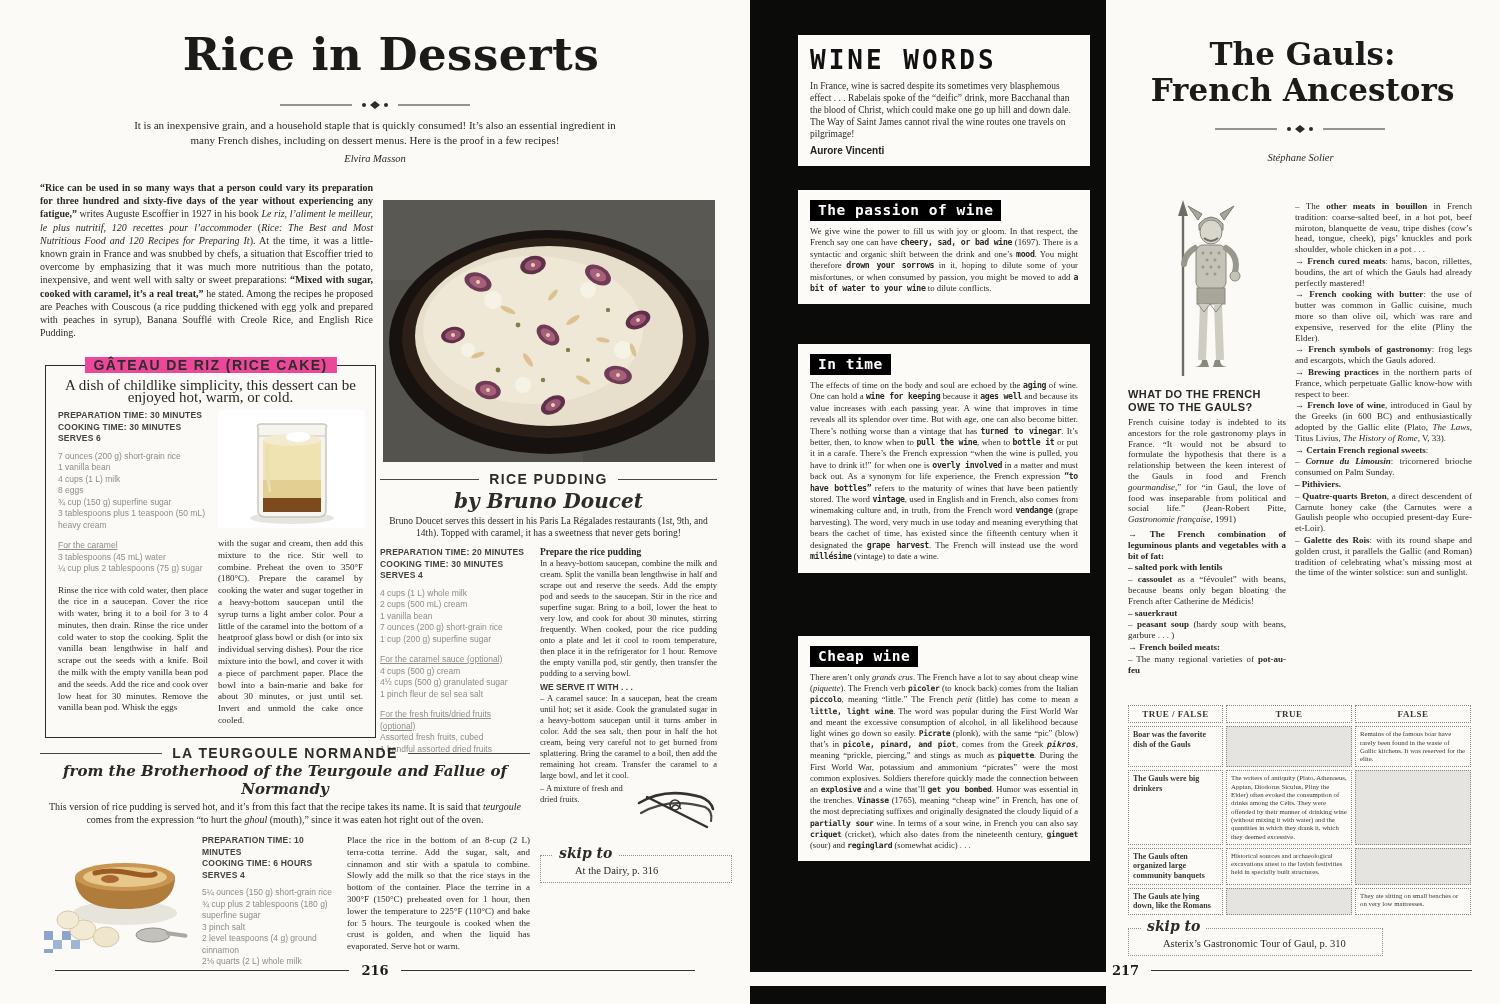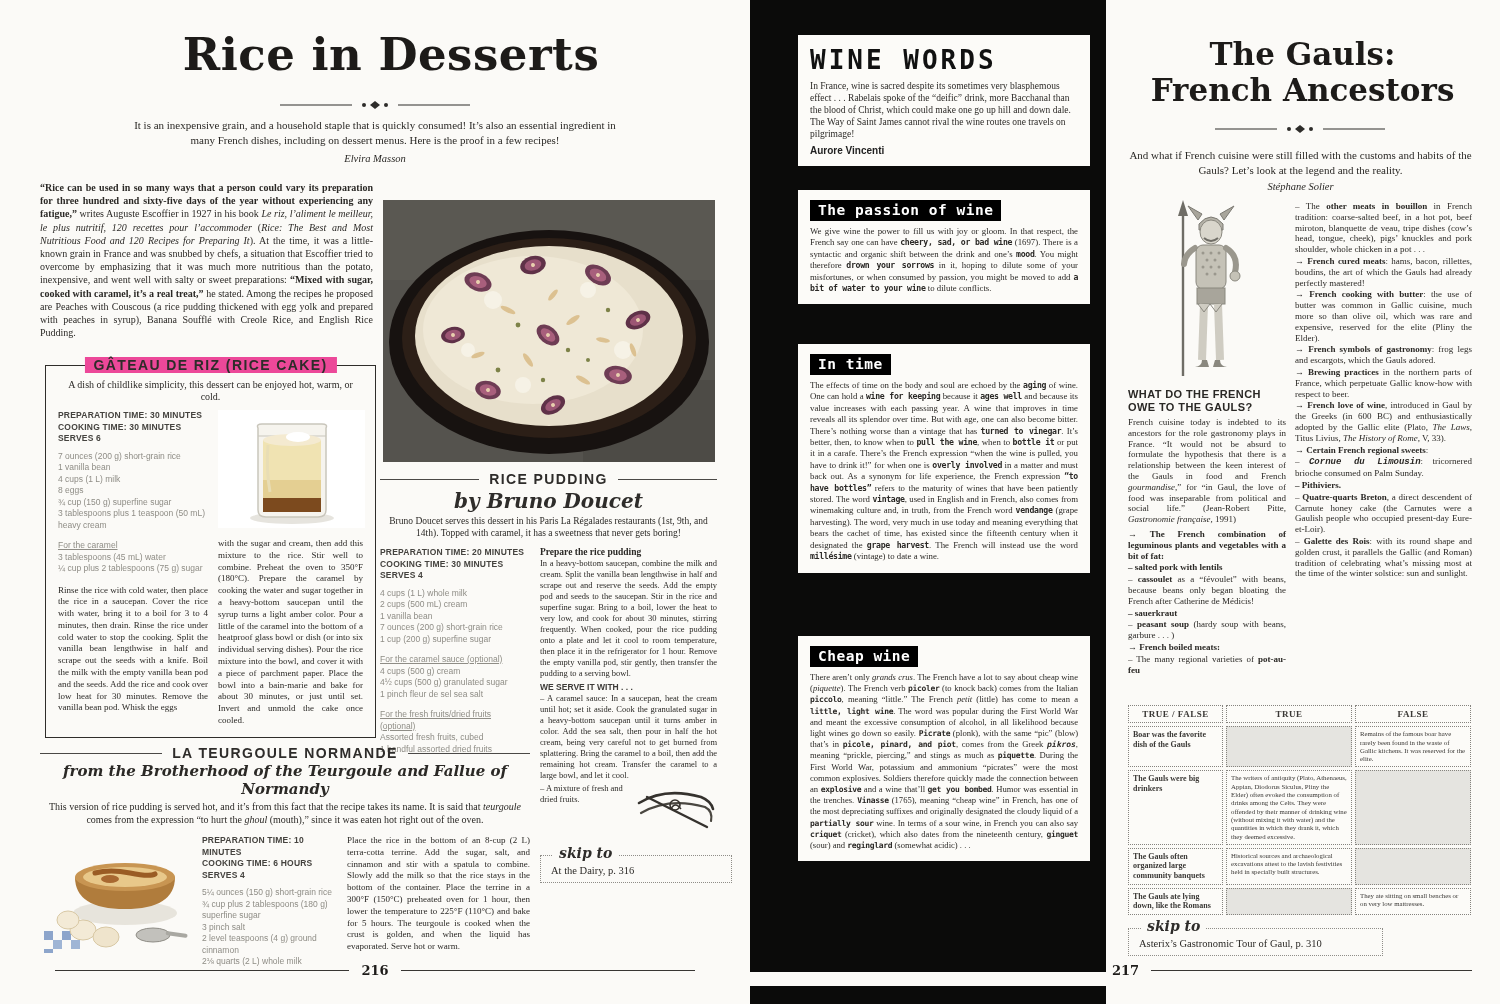--- a/index.html
+++ b/index.html
@@ -7,35 +7,35 @@
   .abs{position:absolute;}
   .serif{font-family:"Liberation Serif",serif;}
   .sans{font-family:"Liberation Sans",sans-serif;}
   .mono{font-family:"DejaVu Sans Mono",monospace;}
   .just{text-align:justify;}
   .center{text-align:center;}
 
   
   .seg-b{font-weight:bold;}
   .seg-i{font-style:italic;}
-  .seg-bi{font-weight:bold;font-style:italic;font-family:Liberation Mono, monospace;}
+  .seg-bi{font-weight:bold;font-style:italic;}
   .seg-m{font-family:"DejaVu Sans Mono",monospace;font-weight:bold;font-size:93%;letter-spacing:-0.3px;}
   .seg-mi{font-family:"DejaVu Sans Mono",monospace;font-weight:bold;font-style:italic;font-size:93%;}
 
   
   .lp-title{left:0;top:28px;width:782px;text-align:center;font-family:"DejaVu Serif",serif;font-weight:bold;font-size:45px;letter-spacing:0.5px;color:#1d1b19;}
   .ornament{display:flex;justify-content:center;}
   .lp-intro{left:130px;top:118px;width:490px;font-size:11px;line-height:15px;}
   .intro-author{font-style:italic;font-size:10.5px;margin-top:3px;}
   .lp-lead{left:40px;top:181px;width:333px;font-size:10px;line-height:13.2px;}
   .photo-wrap{left:383px;top:200px;width:332px;height:262px;}
 
   .recipe-box{left:45px;top:365px;width:331px;border:1.5px solid #2f2d2a;box-sizing:border-box;padding:13px 12px 10px;background:#fbfaf7;}
   .box-title{position:absolute;top:-9px;left:50%;transform:translateX(-50%);background:#ec4899;padding:0 9px;white-space:nowrap;font:bold 14px "Liberation Sans",sans-serif;letter-spacing:1.4px;color:#2e2c2a;}
-  .box-desc{font-size:10px;line-height:12px;}
+  .box-desc{font-size:15px;line-height:12px;}
   .box-cols{display:flex;gap:10px;margin-top:7px;}
   .box-col-l{width:150px;flex:none;}
   .box-col-r{flex:1;min-width:0;}
   .meta-line{font:bold 8.5px/11.5px "Liberation Sans",sans-serif;color:#45433f;letter-spacing:0.2px;}
   .ing-line{font:8.5px/11.5px "Liberation Sans",sans-serif;color:#8f8d86;}
   .ing-head{font:8.5px/11.5px "Liberation Sans",sans-serif;color:#8f8d86;text-decoration:underline;margin-top:9px;}
   .method{font-size:9px;line-height:11.8px;}
   .mt6{margin-top:6px;} .mt10{margin-top:10px;}
 
   .ruled{display:flex;align-items:center;gap:10px;font:bold 14px "Liberation Sans",sans-serif;letter-spacing:1.4px;color:#2e2c2a;}
@@ -48,21 +48,21 @@
   .rp-cols{display:flex;gap:12px;margin-top:8px;}
   .rp-col-l{width:148px;flex:none;}
   .rp-col-r{flex:1;min-width:0;}
   .small-method{font-size:8.5px;line-height:11px;}
   .bold-head{font-weight:bold;font-size:9.5px;line-height:11px;}
   .serve-head{font:bold 8.5px/11px "Liberation Sans",sans-serif;color:#3d3b38;margin-top:3px;}
   .mix-row{display:flex;gap:4px;align-items:flex-start;margin-top:2px;}
 
   .skipbox{position:relative;border:1.5px dotted #8f8d88;padding:9px 10px 6px;margin-top:16px;background:transparent;}
   .skip-label{position:absolute;top:-11px;left:12px;background:#fbfaf7;padding:0 6px;font-size:14px;color:#2e2c2a;}
-  .skip-target{font-size:10.5px;font-family:"Liberation Serif",serif;}
+  .skip-target{font-size:10.5px;font-family:"Liberation Serif",serif;margin-left:24px;}
 
   .tg-section{left:40px;top:745px;width:490px;}
   .tg-sub{text-align:center;font-size:15px;margin-top:1px;}
   .tg-intro{font-size:10px;line-height:12.5px;text-align:center;margin-top:3px;}
   .tg-cols{display:flex;gap:12px;margin-top:9px;}
   .tg-art{width:150px;flex:none;}
   .tg-ing{width:133px;flex:none;}
   .tg-method{flex:1;min-width:0;}
 
   .pagenum-row{display:flex;align-items:center;gap:12px;}
@@ -391,21 +391,20 @@
     <svg width="170" height="10" viewBox="0 0 170 10">
         <line x1="0" y1="5" x2="62" y2="5" stroke="#2e2c2a" stroke-width="1.2"></line>
         <circle cx="74" cy="5" r="2" fill="#2e2c2a"></circle>
         <polygon points="85,1 90,5 85,9 80,5" fill="#2e2c2a"></polygon>
         <circle cx="96" cy="5" r="2" fill="#2e2c2a"></circle>
         <line x1="108" y1="5" x2="170" y2="5" stroke="#2e2c2a" stroke-width="1.2"></line>
       </svg>
   </div>
 
   <div class="abs rpg-intro serif">
-    <div>And what if French cuisine were still filled with the customs and habits of the Gauls? Let’s look at the legend and the reality.</div>
     <div class="intro-author">Stéphane Solier</div>
   </div>
 
   <div class="abs gaul-left">
     <div style="width:104px;margin:0 auto;">
       <svg width="104" height="178" viewBox="0 0 104 178">
         <line x1="28" y1="8" x2="28" y2="176" stroke="#6f6d66" stroke-width="2.4"></line>
         <polygon points="28,0 23,16 33,16" fill="#6f6d66"></polygon>
         <path d="M43 20 L33 6 L47 14 Z" fill="#a8a59b" stroke="#7b7972" stroke-width="1"></path>
         <path d="M69 20 L79 6 L65 14 Z" fill="#a8a59b" stroke="#7b7972" stroke-width="1"></path>

